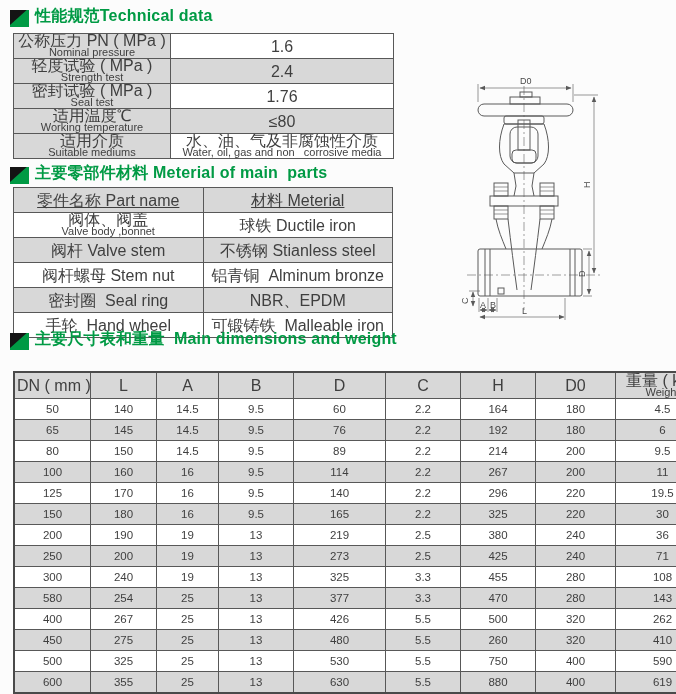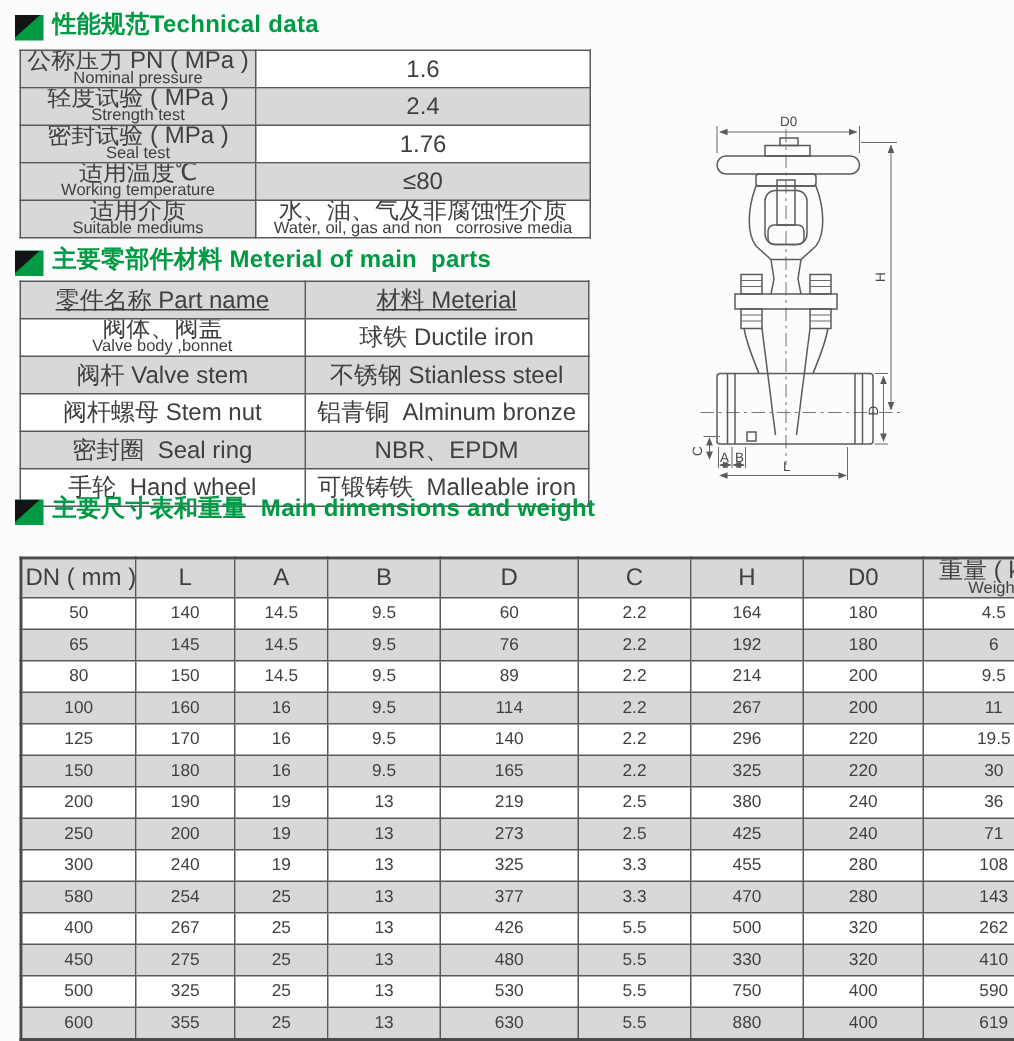--- a/index.html
+++ b/index.html
@@ -432,21 +432,21 @@
           <td>320</td>
           <td>262</td>
         </tr>
         <tr>
           <td>450</td>
           <td>275</td>
           <td>25</td>
           <td>13</td>
           <td>480</td>
           <td>5.5</td>
-          <td>330</td>
+          <td>260</td>
           <td>320</td>
           <td>410</td>
         </tr>
         <tr>
           <td>500</td>
           <td>325</td>
           <td>25</td>
           <td>13</td>
           <td>530</td>
           <td>5.5</td>

